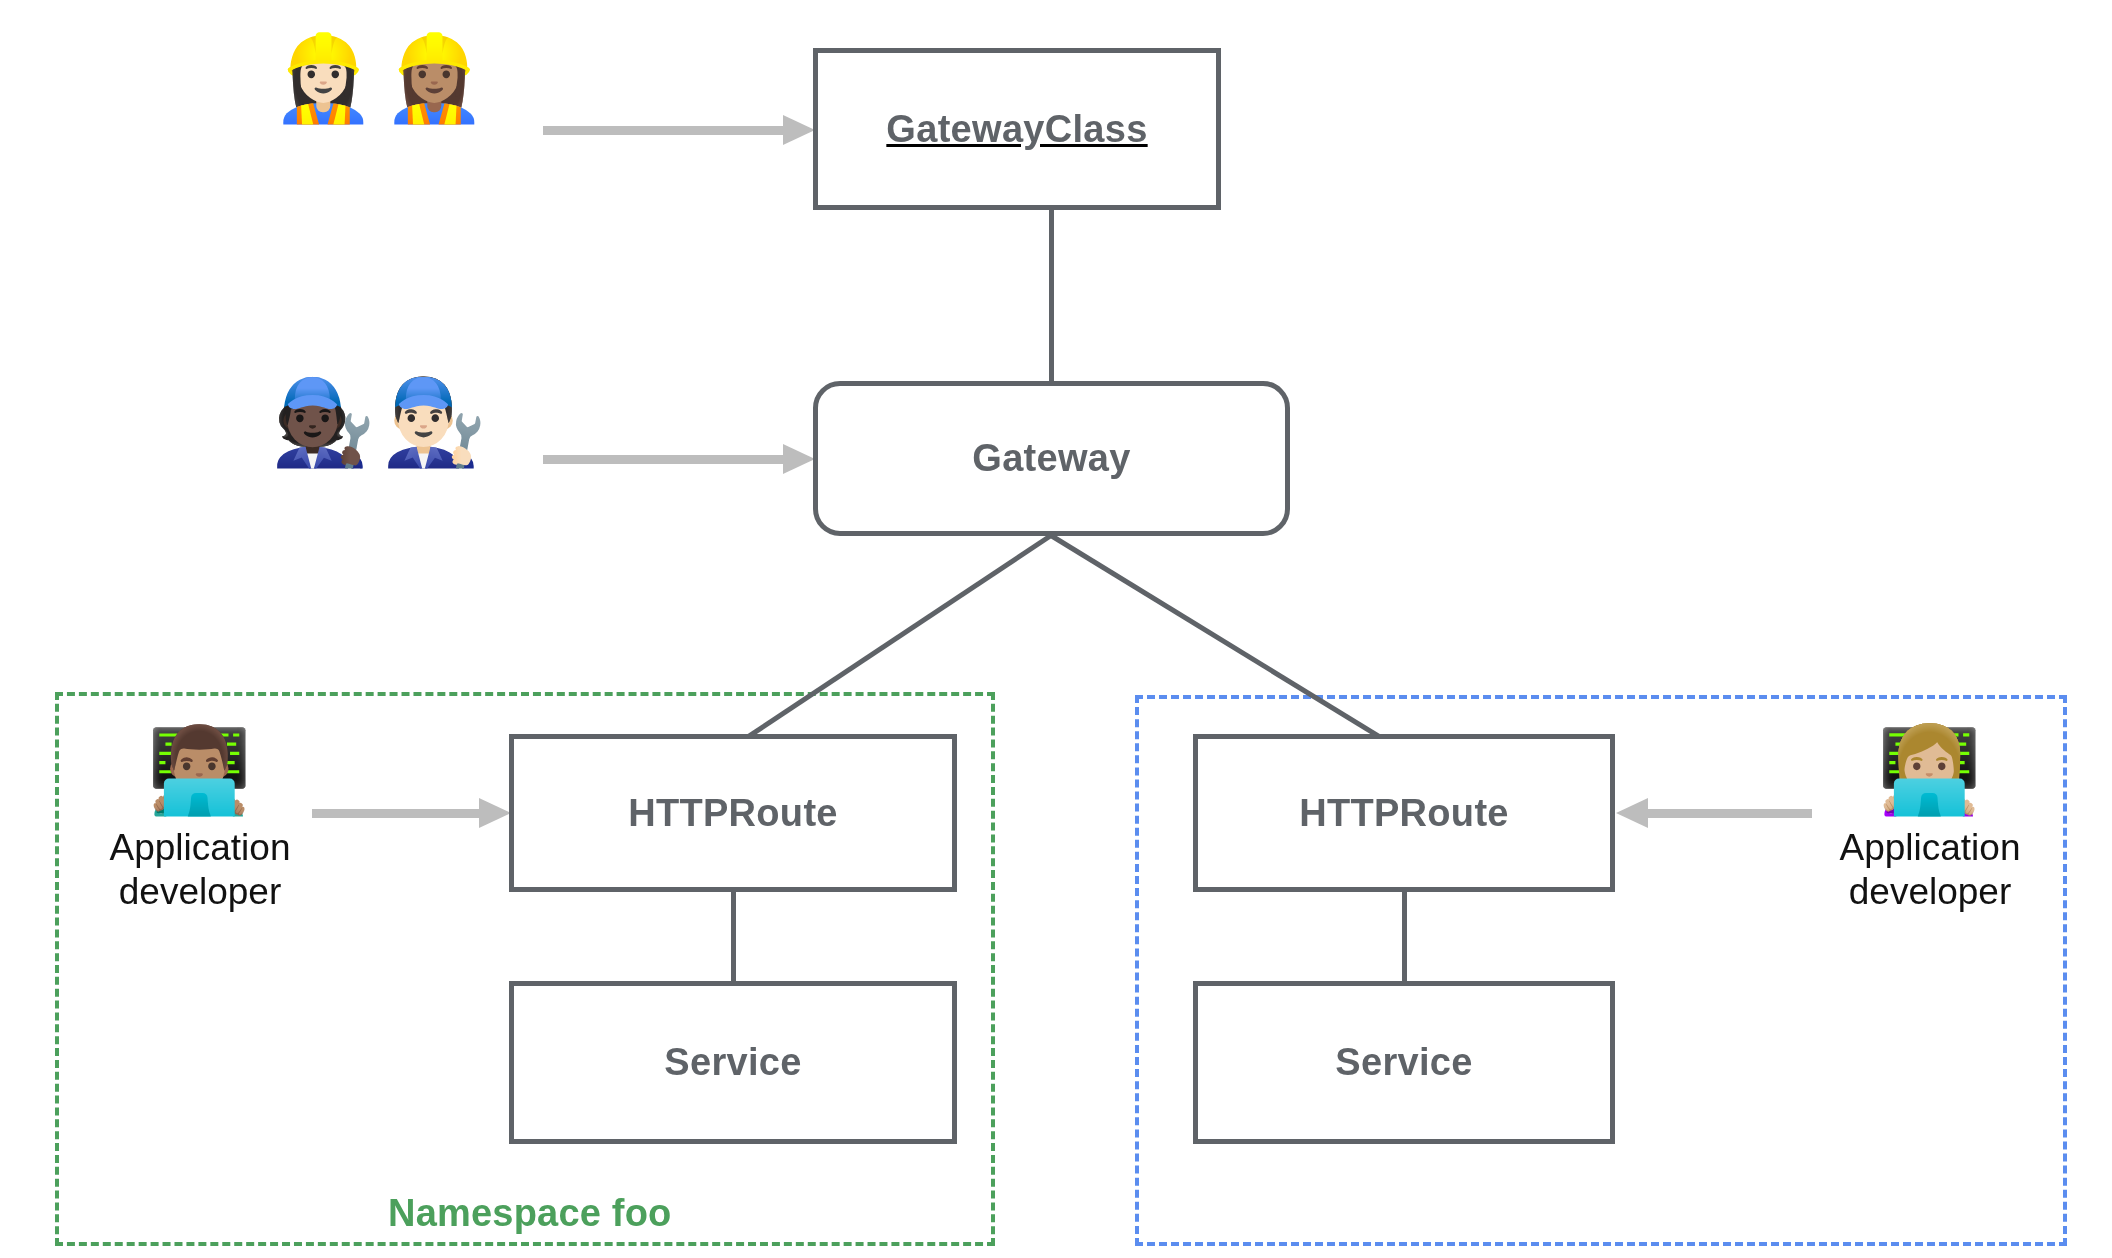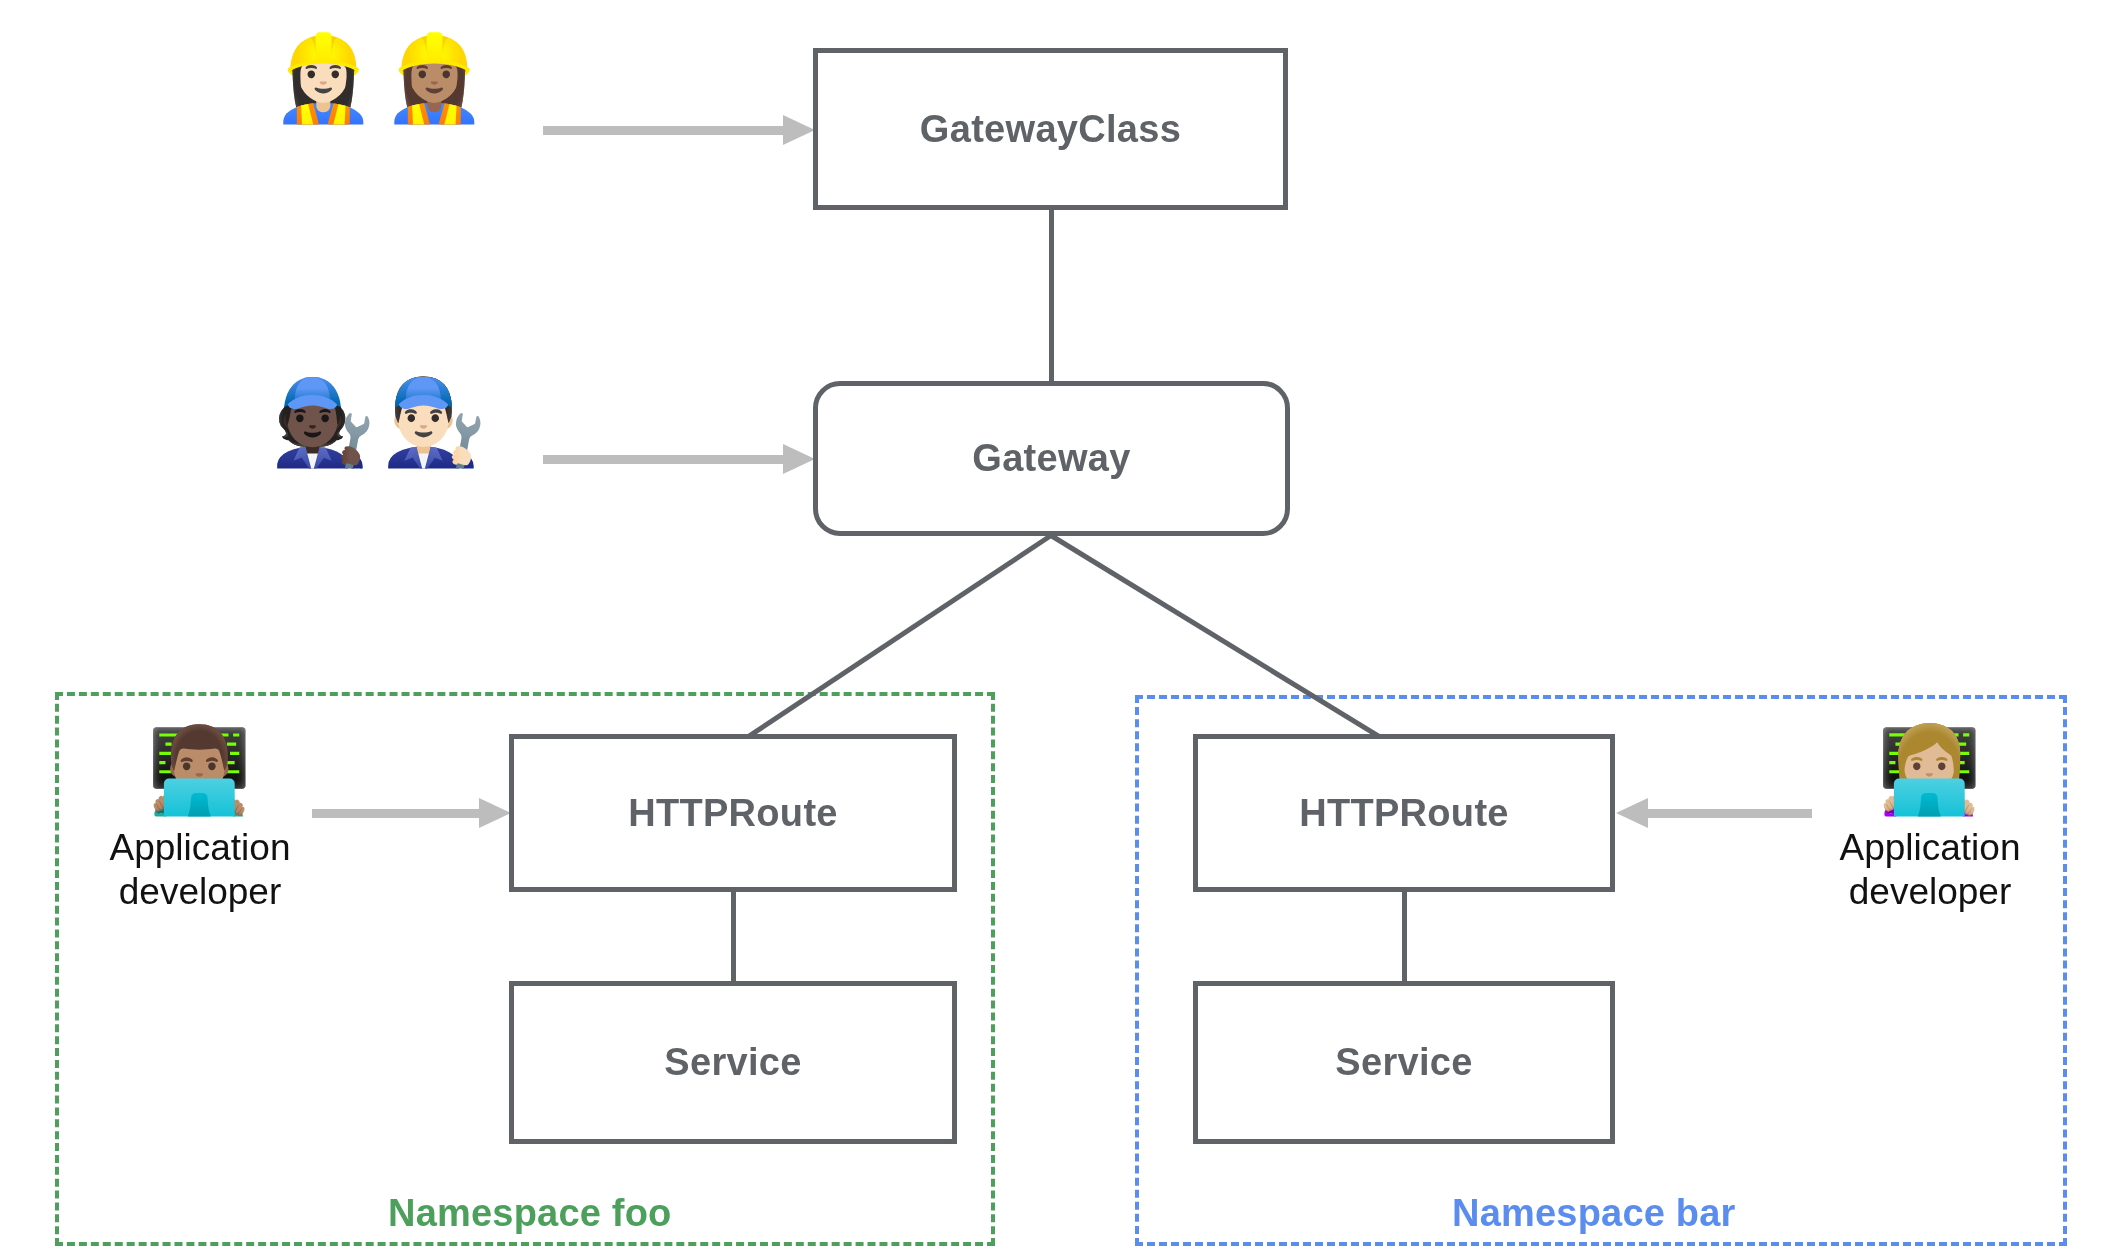--- a/index.html
+++ b/index.html
@@ -67,21 +67,21 @@
     justify-content: center;
   }
   .node-label {
     font-size: 38px;
     font-weight: bold;
     color: #5F6368;
     letter-spacing: 0.3px;
     white-space: nowrap;
   }
 
-  .box-gatewayclass { left: 813px; top: 48px;  width: 475px; height: 162px; }
+  .box-gatewayclass { left: 813px; top: 48px;  width: 408px; height: 162px; text-decoration: underline; }
   .box-gateway      { left: 813px; top: 381px; width: 477px; height: 155px; border-radius: 27px; }
   .box-httproute-foo{ left: 509px; top: 734px; width: 448px; height: 158px; }
   .box-service-foo  { left: 509px; top: 981px; width: 448px; height: 163px; }
   .box-httproute-bar{ left: 1193px;top: 734px; width: 422px; height: 158px; }
   .box-service-bar  { left: 1193px;top: 981px; width: 422px; height: 163px; }
 
   
   .edge {
     position: absolute;
     background: #5F6368;
@@ -209,15 +209,14 @@
 developer</div>
   </div>
 
   <div class="actor actor-dev-bar">
     <div class="actor-emoji actor-emoji-single">👩🏼‍💻</div>
     <div class="actor-caption">Application
 developer</div>
   </div>
 
   <div class="ns-label ns-label-foo">Namespace foo</div>
-  <div class="ns-label ns-label-bar">Namespace bar</div>
 
 </div>
 
 </body></html>

